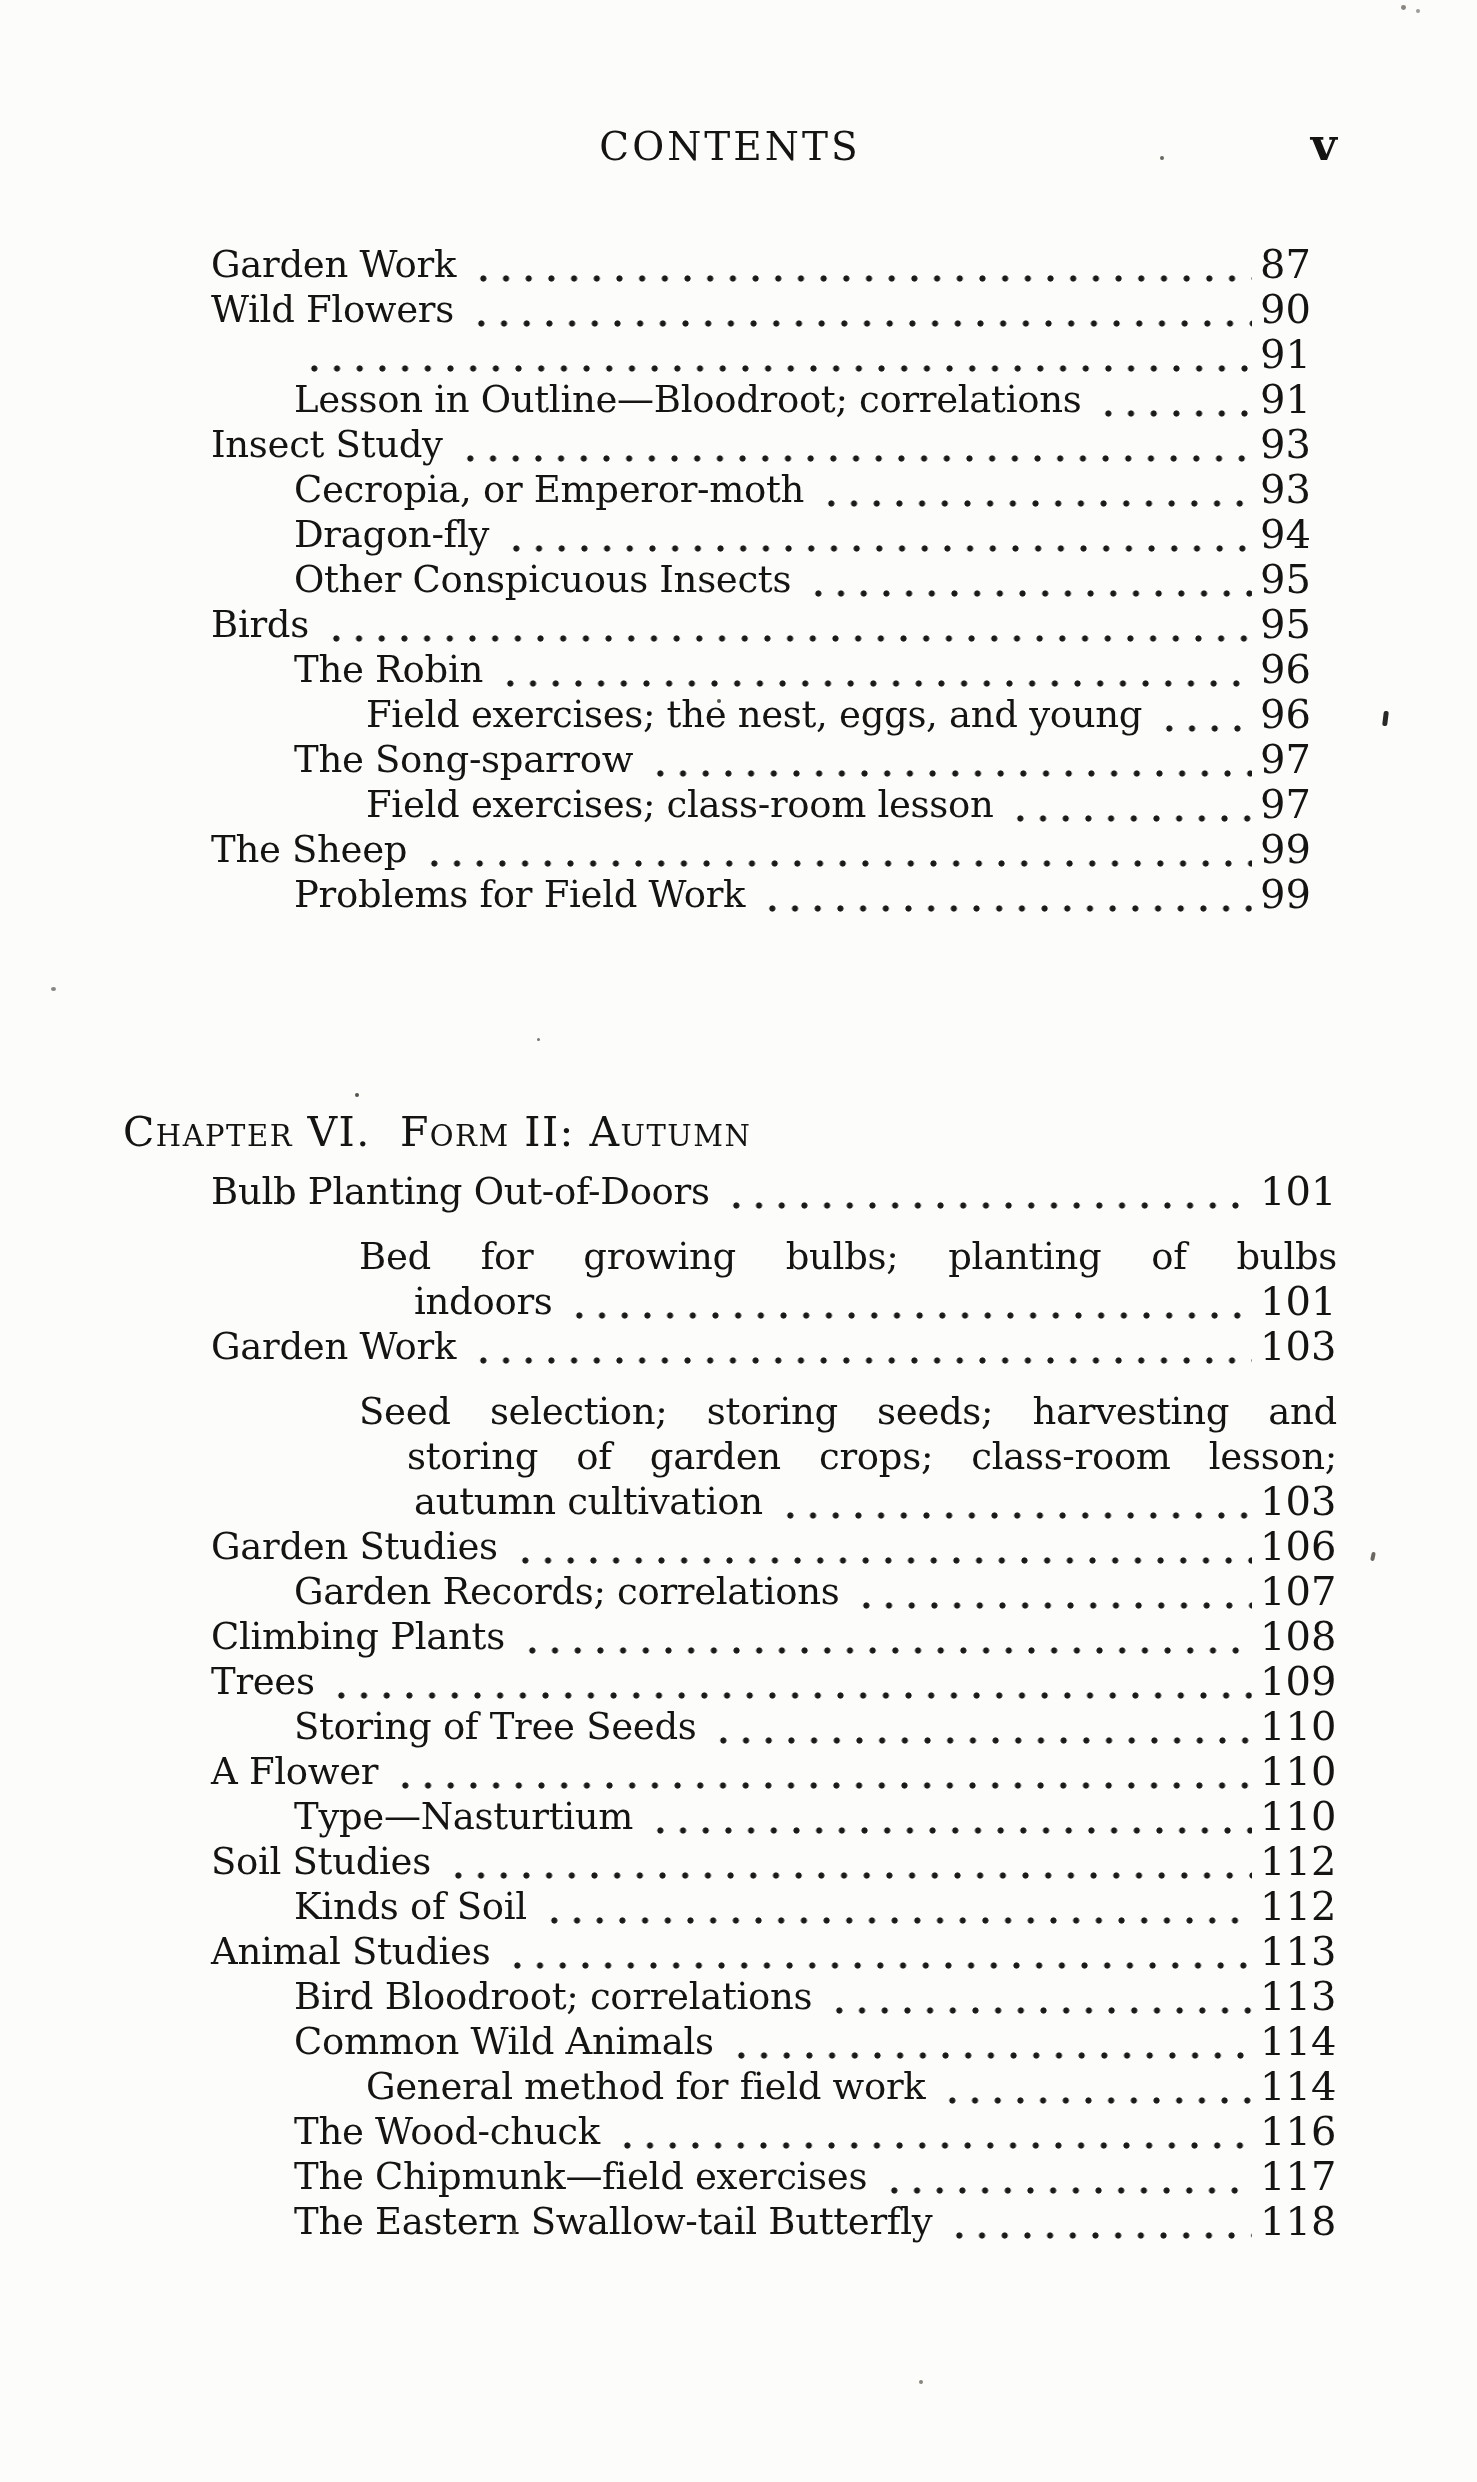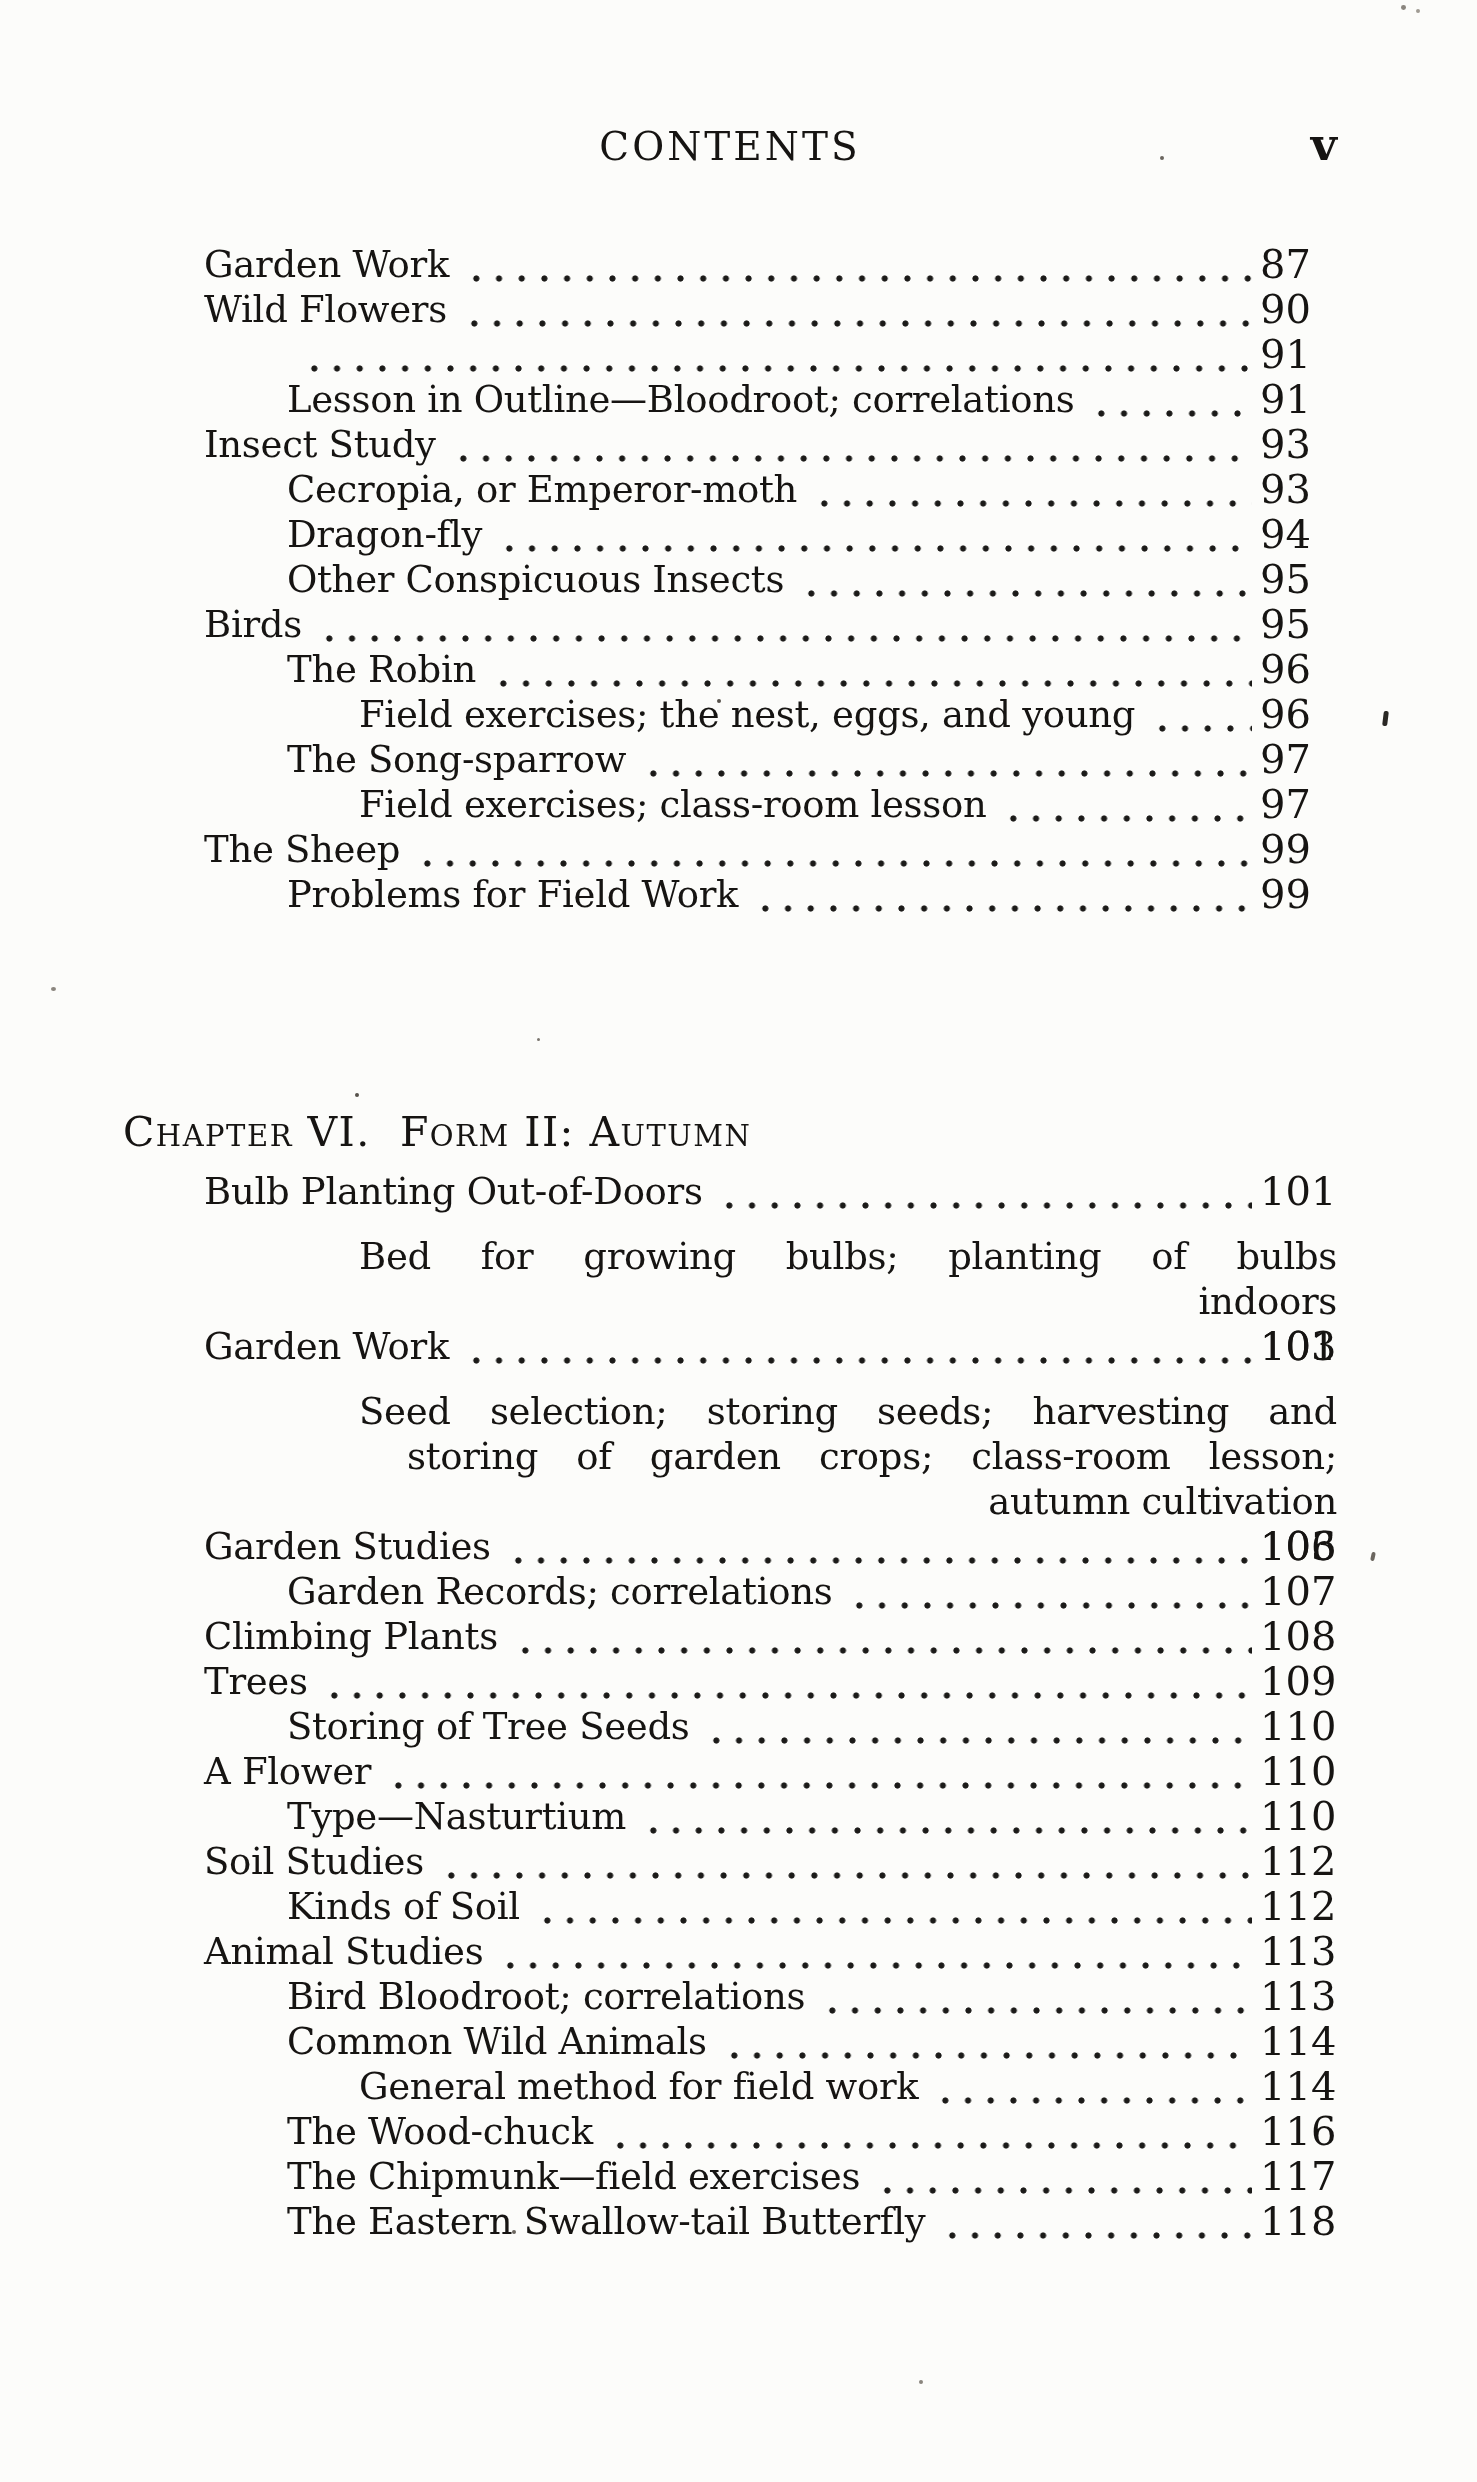--- a/index.html
+++ b/index.html
@@ -71,20 +71,21 @@
     display: flex;
     align-items: flex-end;
     height: 45px;
   }
   .row .t {
     font-size: 37px;
     line-height: 45px;
     letter-spacing: -0.3px;
     white-space: nowrap;
     flex: 0 0 auto;
+    margin-left: 7px;
   }
   .row .leader {
     flex: 1 1 0;
     min-width: 7.9px;
     height: 45px;
     margin: 0 7.9px 0 13.8px;
     background-image: radial-gradient(circle, #1b1a18 2.7px, transparent 3.4px);
     background-size: 22.7px 8.9px;
     background-repeat: repeat-x;
     background-position: left 2px bottom 3.9px;
@@ -101,21 +102,21 @@
     line-height: 45px;
     font-size: 37px;
     letter-spacing: -0.3px;
     text-align: justify;
     text-align-last: justify;
     overflow: hidden;
   }
   .lvl-1  { padding-left: 81px; }
   .lvl-2  { padding-left: 164px; }
   .lvl-3  { padding-left: 236px; }
-  .lvl-3b { padding-left: 284px; flex-direction: column; }
+  .lvl-3b { padding-left: 284px; }
   .jrow.lvl-3  { padding-left: 0; margin-left: 236px; margin-top: 20px; }
   .jrow.lvl-3b { padding-left: 0; margin-left: 284px; }
   
   .speck {
     position: absolute;
     border-radius: 50%;
   }
   .spk-tr1 { left: 1401px; top: 4.9px;  width: 4.9px; height: 4.9px; background: #8a857e; }
   .spk-tr2 { left: 1416px; top: 8.9px;  width: 3.9px; height: 3.9px; background: #a09b93; }
   .spk-hd  { left: 1160px; top: 156px; width: 3.9px; height: 3.9px; background: #6b665f; }

